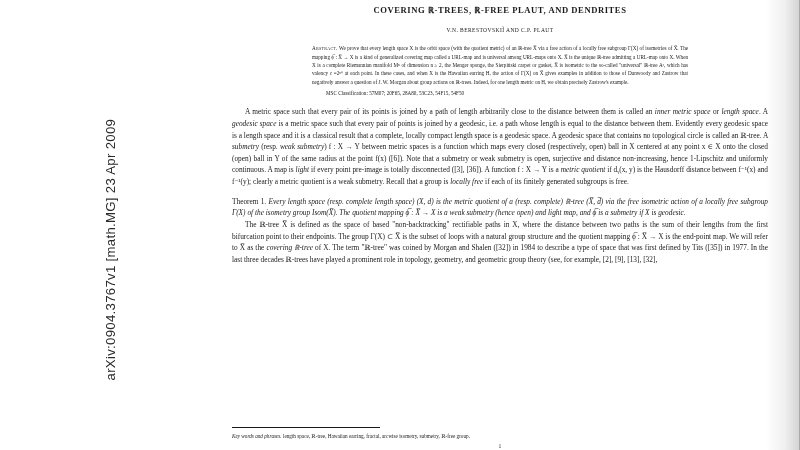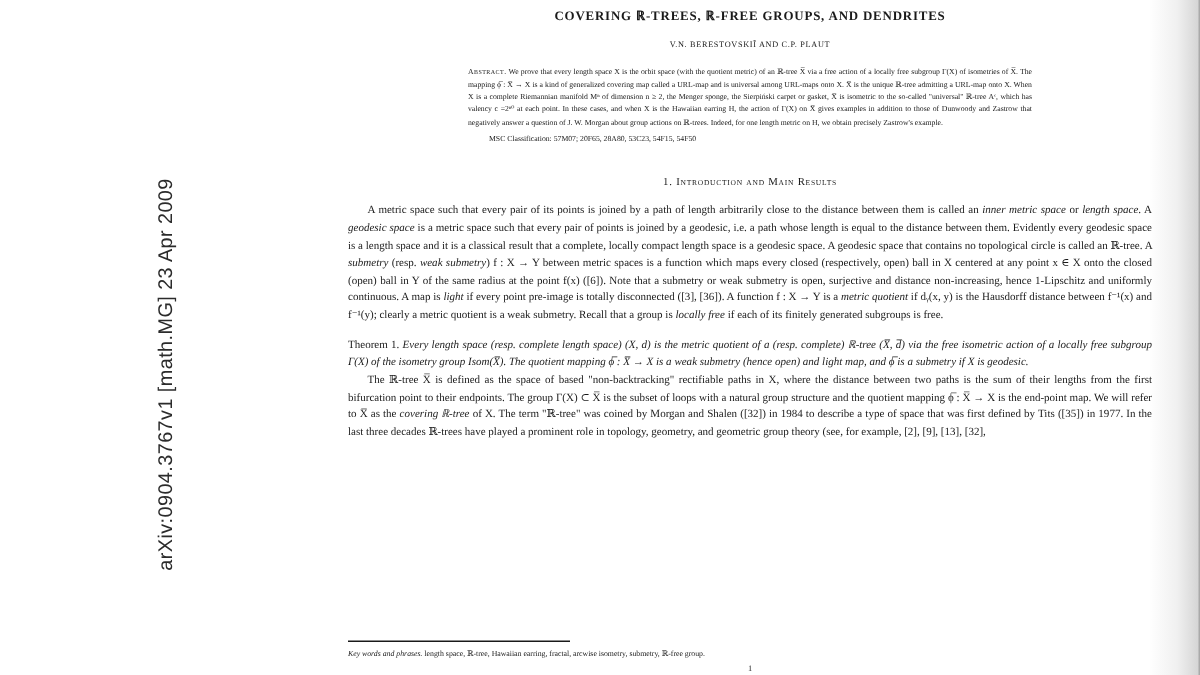--- a/index.html
+++ b/index.html
@@ -162,30 +162,29 @@
 <body>
 
 <div class="page">
 
   <div class="gutter">
     <div class="arxiv-stamp">arXiv:0904.3767v1  [math.MG]  23 Apr 2009</div>
   </div>
 
   <div class="column">
 
-    <div class="title">COVERING ℝ-TREES, ℝ-FREE GROUPS, AND DENDRITES</div>
+    <div class="title">COVERING ℝ-TREES, ℝ-FREE PLAUT, AND DENDRITES</div>
 
     <div class="authors">V.N. BERESTOVSKIĨ AND C.P. PLAUT</div>
 
     <div class="abstract">
       <span class="lead">Abstract.</span><span> We prove that every length space X is the orbit space (with the quotient metric) of an ℝ-tree X̅ via a free action of a locally free subgroup Γ(X) of isometries of X̅. The mapping ϕ̅ : X̅ → X is a kind of generalized covering map called a URL-map and is universal among URL-maps onto X. X̅ is the unique ℝ-tree admitting a URL-map onto X. When X is a complete Riemannian manifold Mⁿ of dimension n ≥ 2, the Menger sponge, the Sierpiński carpet or gasket, X̅ is isometric to the so-called "universal" ℝ-tree Aᶜ, which has valency c =2ⁿ⁰ at each point. In these cases, and when X is the Hawaiian earring H, the action of Γ(X) on X̅ gives examples in addition to those of Dunwoody and Zastrow that negatively answer a question of J. W. Morgan about group actions on ℝ-trees. Indeed, for one length metric on H, we obtain precisely Zastrow's example.</span>
       <div class="msc">MSC Classification: 57M07; 20F65, 28A80, 53C23, 54F15, 54F50</div>
     </div>
 
-    <div class="section-head">1. Introduction and Main Results</div>
 
     <div class="body">
       <p><span>A metric space such that every pair of its points is joined by a path of length arbitrarily close to the distance between them is called an </span><em>inner metric space</em><span> or </span><em>length space</em><span>. A </span><em>geodesic space</em><span> is a metric space such that every pair of points is joined by a geodesic, i.e. a path whose length is equal to the distance between them. Evidently every geodesic space is a length space and it is a classical result that a complete, locally compact length space is a geodesic space. A geodesic space that contains no topological circle is called an ℝ-tree. A </span><em>submetry</em><span> (resp. </span><em>weak submetry</em><span>) f : X → Y between metric spaces is a function which maps every closed (respectively, open) ball in X centered at any point x ∈ X onto the closed (open) ball in Y of the same radius at the point f(x) ([6]). Note that a submetry or weak submetry is open, surjective and distance non-increasing, hence 1-Lipschitz and uniformly continuous. A map is </span><em>light</em><span> if every point pre-image is totally disconnected ([3], [36]). A function f : X → Y is a </span><em>metric quotient</em><span> if dᵧ(x, y) is the Hausdorff distance between f⁻¹(x) and f⁻¹(y); clearly a metric quotient is a weak submetry. Recall that a group is </span><em>locally free</em><span> if each of its finitely generated subgroups is free.</span></p>
 
       <div class="theorem"><span class="thm-name">Theorem 1.</span><span class="thm-text"> Every length space (resp. complete length space) (X, d) is the metric quotient of a (resp. complete) ℝ-tree (X̅, d̅) via the free isometric action of a locally free subgroup Γ(X) of the isometry group Isom(X̅). The quotient mapping ϕ̅ : X̅ → X is a weak submetry (hence open) and light map, and ϕ̅ is a submetry if X is geodesic.</span></div>
 
       <p class="para-gap"><span>The ℝ-tree X̅ is defined as the space of based "non-backtracking" rectifiable paths in X, where the distance between two paths is the sum of their lengths from the first bifurcation point to their endpoints. The group Γ(X) ⊂ X̅ is the subset of loops with a natural group structure and the quotient mapping ϕ̅ : X̅ → X is the end-point map. We will refer to X̅ as the </span><em>covering ℝ-tree</em><span> of X. The term "ℝ-tree" was coined by Morgan and Shalen ([32]) in 1984 to describe a type of space that was first defined by Tits ([35]) in 1977. In the last three decades ℝ-trees have played a prominent role in topology, geometry, and geometric group theory (see, for example, [2], [9], [13], [32],</span></p>
     </div>
   </div>
 

